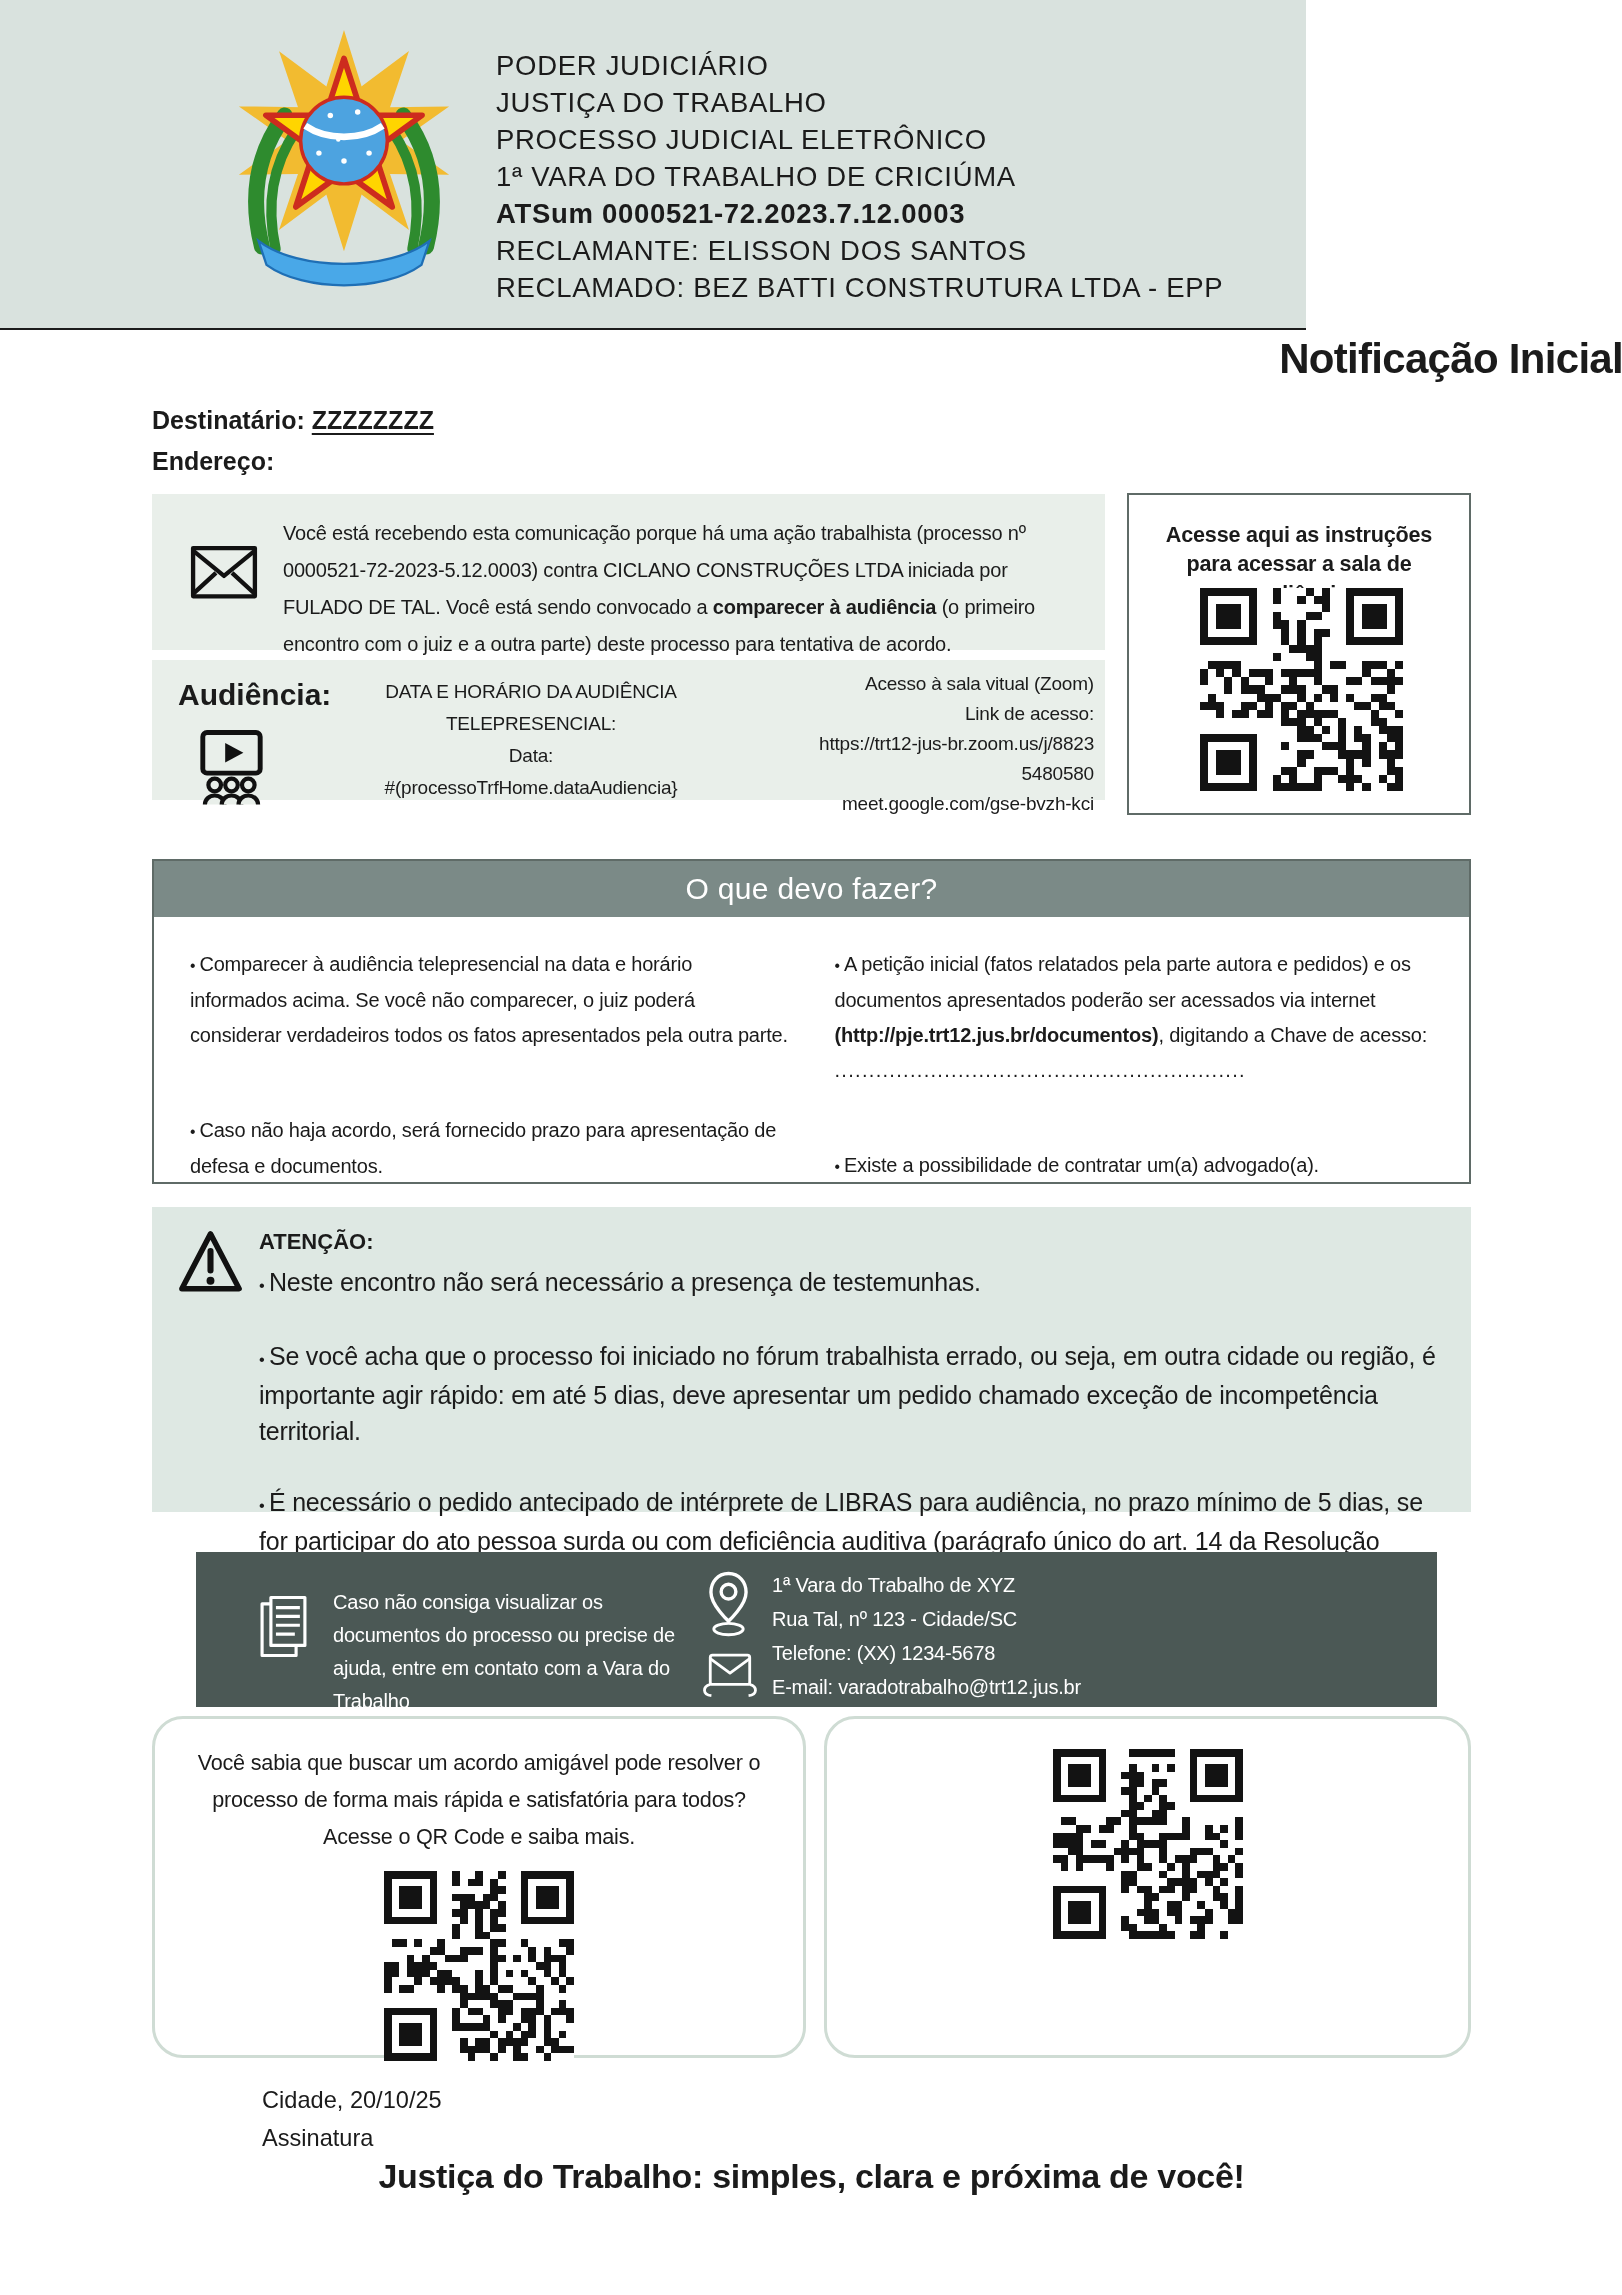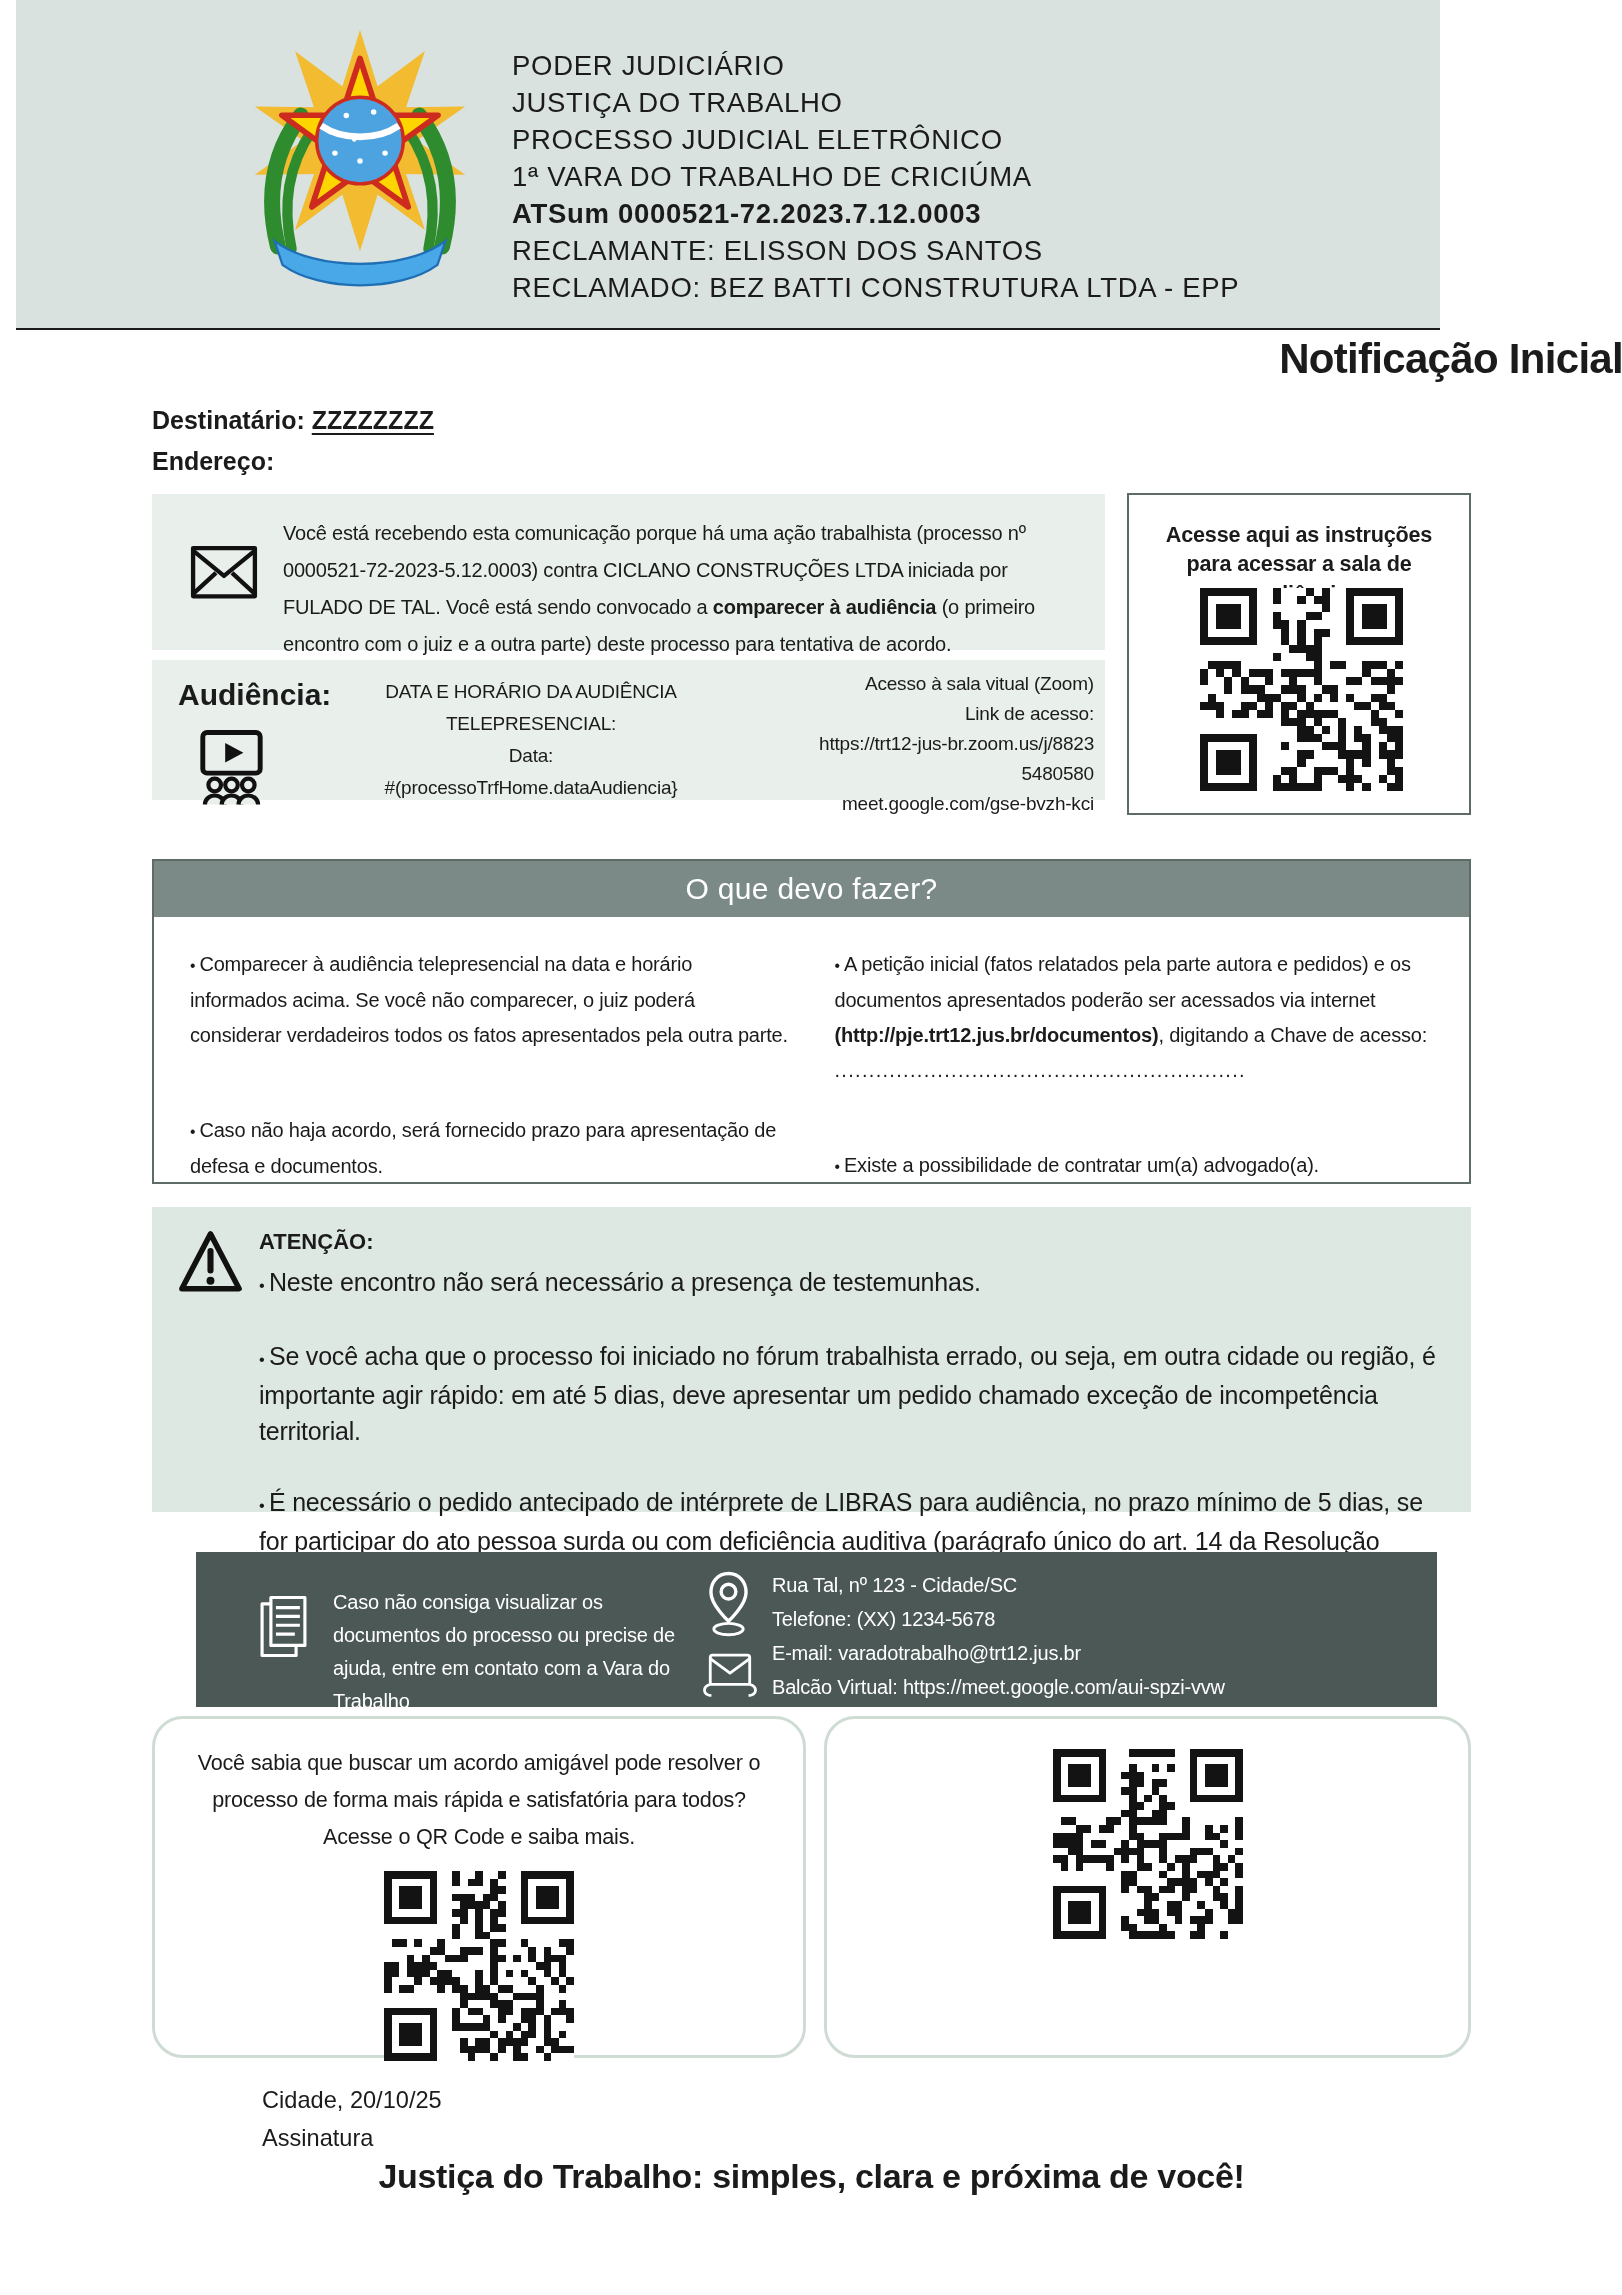--- a/index.html
+++ b/index.html
@@ -6,21 +6,21 @@
     --header-bg:#d9e2de; --box-bg:#e9efea; --attention-bg:#dee8e3;
     --bar-bg:#7b8a87; --dark-bg:#4b5855; --border-dark:#5f6b67;
     --round-border:#cfdcd4; --ink:#1b1b1b;
   }
   *{margin:0;padding:0;box-sizing:border-box}
   html,body{background:#fff}
   body{font-family:"Liberation Sans",sans-serif;color:var(--ink);width:1623px;height:2295px;position:relative;overflow:hidden}
   .page{position:absolute;inset:0;background:#fff}
 
   
-  .header{position:absolute;left:16px;top:0;width:1424px;height:330px;background:var(--header-bg);border-bottom:2.6px solid #1c1c1c}
+  .header{position:absolute;left:0;top:0;width:1306px;height:330px;background:var(--header-bg);border-bottom:2.6px solid #1c1c1c}
   .emblem{position:absolute;left:230px;top:30px;width:228px;height:270px}
   .header-text{position:absolute;left:496px;top:47px;font-size:27.5px;line-height:37px;letter-spacing:0.7px}
   .header-text .b{font-weight:bold}
 
   .page-title{position:absolute;left:0;top:335px;width:1623px;text-align:right;font-size:42px;font-weight:bold;letter-spacing:-0.7px}
   .recipient{position:absolute;left:152px;top:400px;font-size:25px;font-weight:bold;line-height:41px}
   .recipient .u{text-decoration:underline;text-decoration-thickness:2px;text-underline-offset:3.9px}
 
   
   .intro-box{position:absolute;left:152px;top:494px;width:953px;height:156px;background:var(--box-bg)}
@@ -519,20 +519,21 @@
     </div>
     <div class="mail-icon">
       <svg viewBox="0 0 110 95" fill="none" stroke="#fff" stroke-width="5" stroke-linejoin="round">
         <rect x="20" y="18" width="70" height="52" rx="4"></rect>
         <path d="M20,24 L55,50 L90,24"></path>
         <path d="M20,70 C6,74 6,88 22,90"></path>
         <path d="M90,70 C104,74 104,88 88,90"></path>
       </svg>
     </div>
     <div class="contact-lines">
+      <div>1ª Vara do Trabalho de XYZ</div>
       <div>Rua Tal, nº 123 - Cidade/SC</div>
       <div>Telefone: (XX) 1234-5678</div>
       <div>E-mail: varadotrabalho@trt12.jus.br</div>
       <div>Balcão Virtual: https://meet.google.com/aui-spzi-vvw</div>
     </div>
   </div>
 
   <div class="roundbox agree">
     <div class="txt">Você sabia que buscar um acordo amigável pode resolver o processo de forma mais rápida e satisfatória para todos? Acesse o QR Code e saiba mais.</div>
     <div class="qr">

